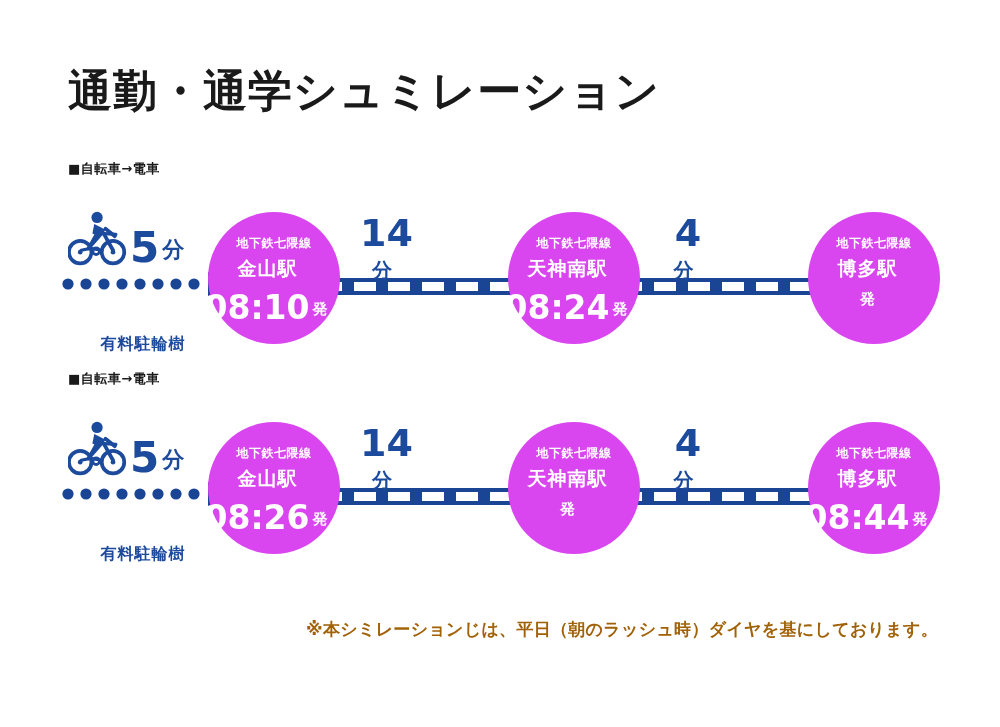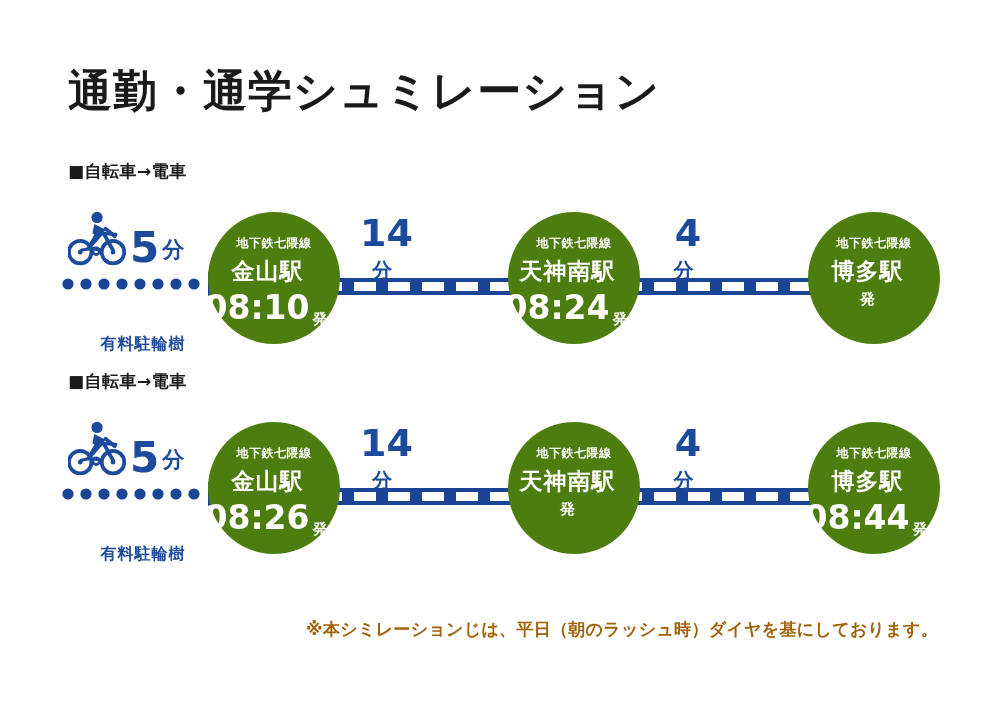--- a/index.html
+++ b/index.html
@@ -23,21 +23,21 @@
     font-size: 44px;
     font-weight: 700;
     color: #1a1a1a;
     letter-spacing: 1px;
     white-space: nowrap;
   }
 
   
   .section-head {
     position: absolute;
-    font-size: 17px;
+    font-size: 13px;
     font-weight: 700;
     color: #1a1a1a;
     letter-spacing: 0.5px;
     white-space: nowrap;
   }
 
   
   .route-row {
     position: absolute;
     left: 0;
@@ -113,46 +113,46 @@
         #ffffff 0px, #ffffff 22px,
         #1a4494 22px, #1a4494 34px);
   }
 
   
   .station {
     position: absolute;
     width: 132px;
     height: 132px;
     border-radius: 50%;
-    background: #4d7c0f;
+    background: #d946ef;
     color: #ffffff;
     text-align: center;
     top: 14px;
   }
   .station .line-name {
     position: absolute;
     top: 23px; left: 0; right: 0;
     font-size: 12px;
     font-weight: 700;
     letter-spacing: 0.5px;
     white-space: nowrap;
   }
   .station .st-name {
     position: absolute;
     top: 44px; left: 0; right: 13px;
-    font-size: 23px;
+    font-size: 19px;
     font-weight: 700;
     letter-spacing: 1px;
     white-space: nowrap;
   }
   .station .st-time-wrap {
     position: absolute;
     top: 76px; left: 0; right: 16px;
     display: flex;
-    align-items: flex-end;
+    align-items: center;
     justify-content: center;
   }
   .station .st-time {
     font-size: 33px;
     font-weight: 700;
     letter-spacing: 0px;
   }
   .station .st-suffix {
     font-size: 15px;
     font-weight: 700;

